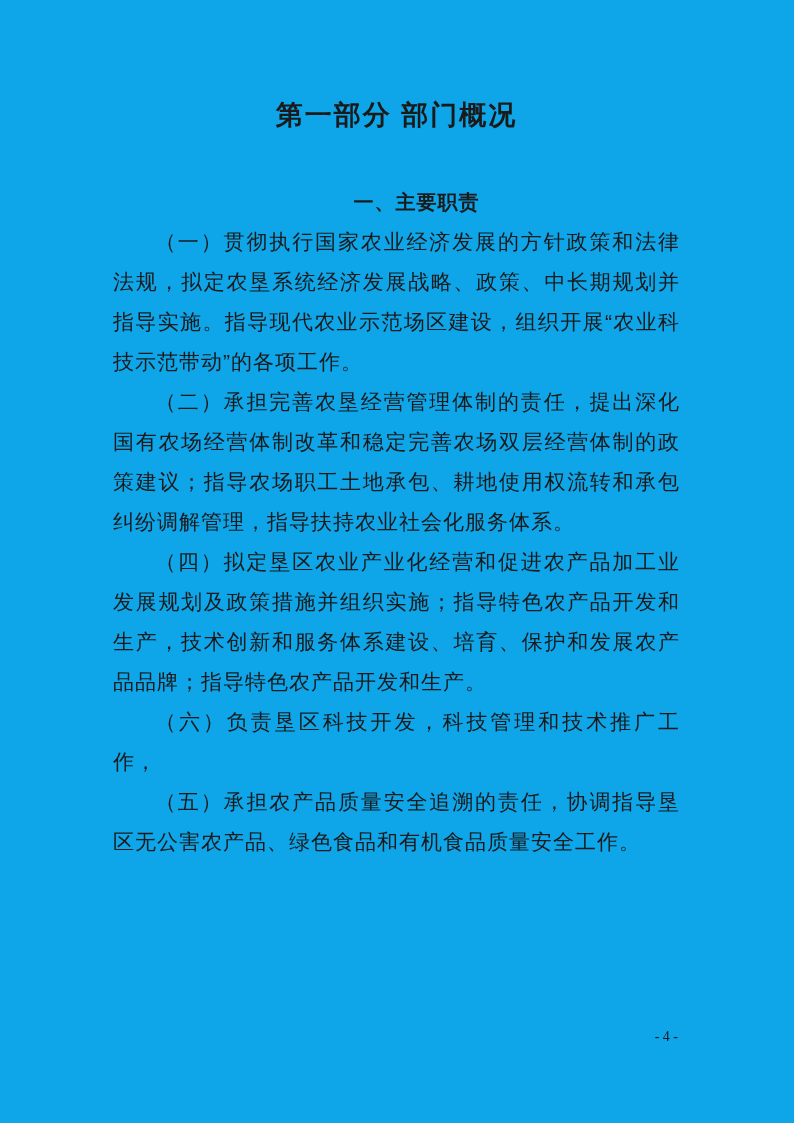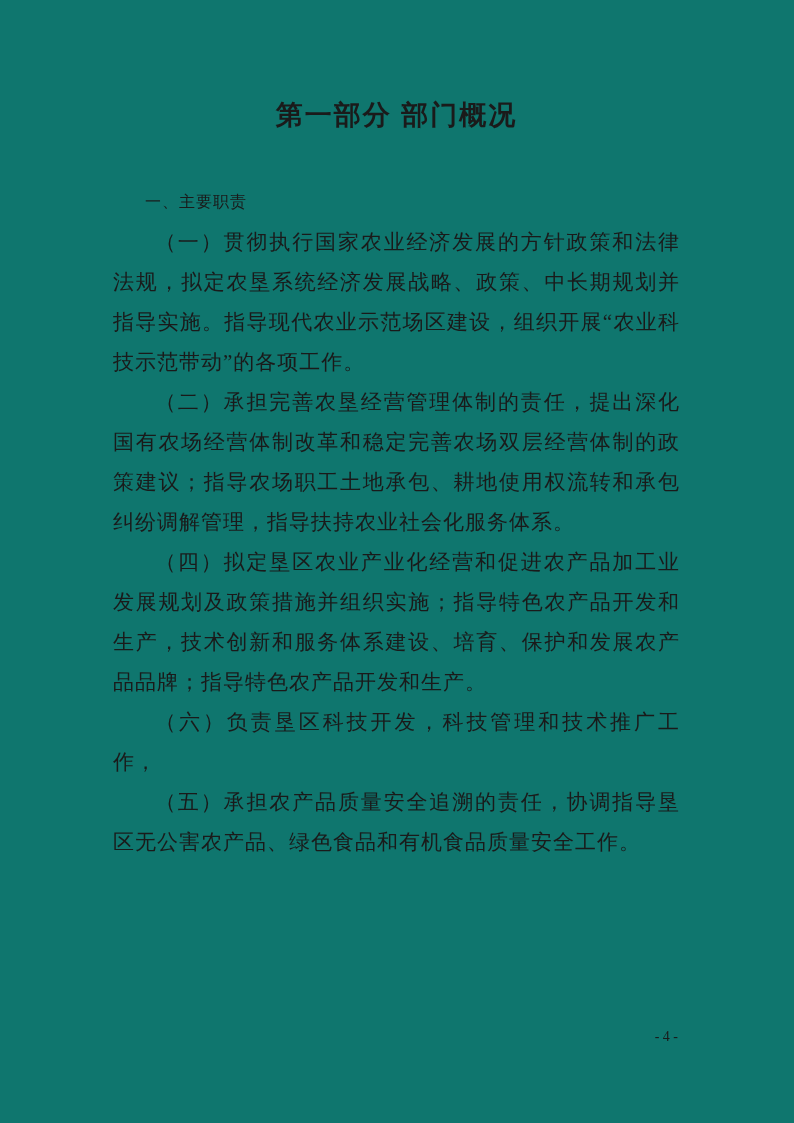--- a/index.html
+++ b/index.html
@@ -4,46 +4,47 @@
 <style>
   html, body {
     margin: 0;
     padding: 0;
     background: #ffffff;
   }
   .page {
     position: relative;
     width: 794px;
     height: 1123px;
-    background: #0f766e;
+    background: #0ea5e9;
     box-sizing: border-box;
     padding: 95px 114px 0 113px;
     overflow: hidden;
     color: #1a1a1a;
   }
   .doc-title {
     font-family: "Liberation Sans", "DejaVu Sans", sans-serif;
     font-size: 27px;
     font-weight: bold;
     text-align: center;
     line-height: 40px;
     letter-spacing: 2px;
     margin: 0;
   }
   .section-heading {
     font-family: "Liberation Sans", "DejaVu Sans", sans-serif;
-    font-size: 16px;
-    font-weight: normal;
+    font-size: 20px;
+    font-weight: bold;
     line-height: 40px;
     text-indent: 2em;
     letter-spacing: 1px;
     margin: 47px 0 0 0;
+    text-align: center;
   }
   .para {
-    font-family: Liberation Serif, serif;
+    font-family: Liberation Sans, sans-serif;
     font-size: 21px;
     line-height: 40px;
     text-align: justify;
     text-indent: 2em;
     letter-spacing: 1px;
     margin: 0;
   }
   .page-footer {
     position: absolute;
     right: 116px;

